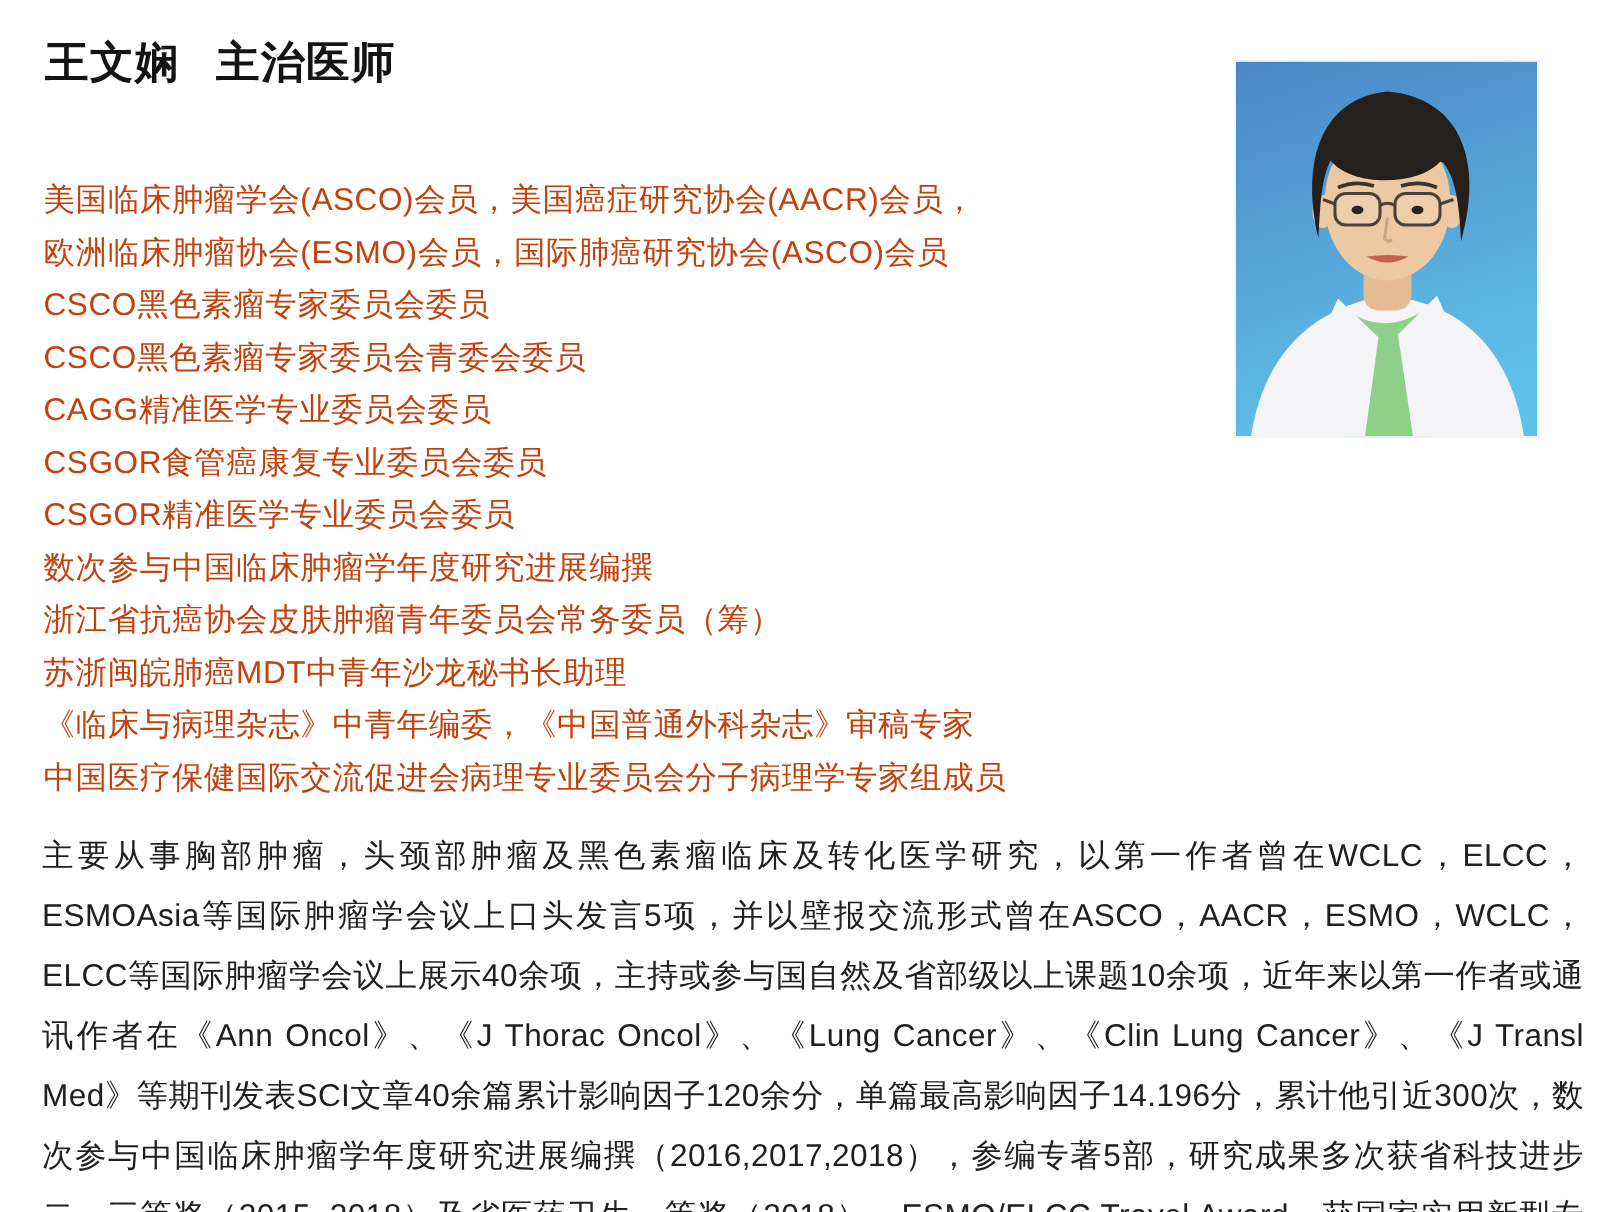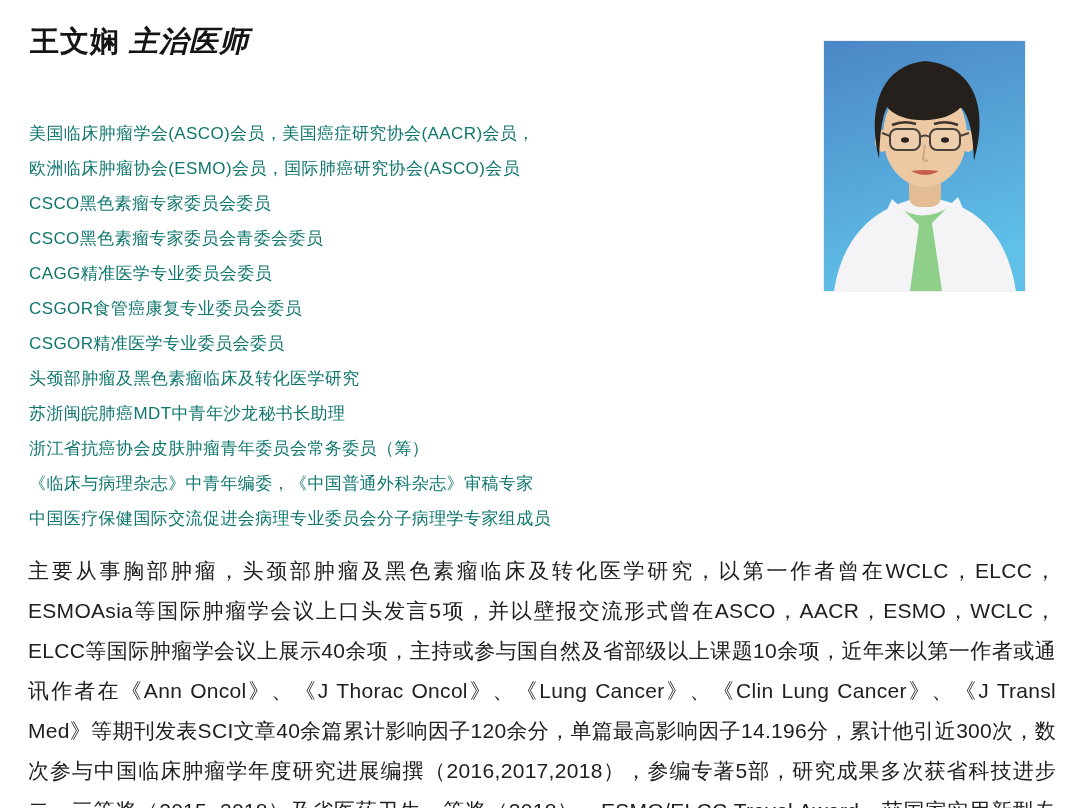--- a/index.html
+++ b/index.html
@@ -10,42 +10,42 @@
     position: relative;
     width: 1080px;
     height: 808px;
     background: #ffffff;
     overflow: hidden;
     color: #1c1c1c;
   }
 
   .header { position: absolute; left: 30px; top: 22px; }
   .name-row { font-size: 29px; font-weight: 700; letter-spacing: 1px; color: #141414; }
-  .name-row .doctor-title { margin-left: 9px; font-style: italic; }
+  .name-row .doctor-title { margin-left: 24px; }
   .affiliation {
     margin-top: 13px;
     font-size: 25px;
     font-weight: 700;
     letter-spacing: 0.5px;
     color: #141414;
     white-space: nowrap;
   }
 
   .credentials {
     position: absolute;
     left: 29px;
     top: 116px;
     width: 770px;
     list-style: none;
   }
   .credentials li {
-    font-size: 17px;
+    font-size: 21px;
     line-height: 35px;
     letter-spacing: 0.4px;
-    color: #0f766e;
+    color: #c2410c;
     white-space: nowrap;
   }
 
   .bio {
     position: absolute;
     left: 28px;
     top: 551px;
     width: 1028px;
     font-size: 21px;
     line-height: 40px;
@@ -77,23 +77,23 @@
   </div>
 
   <ul class="credentials">
     <li>美国临床肿瘤学会(ASCO)会员，美国癌症研究协会(AACR)会员，</li>
     <li>欧洲临床肿瘤协会(ESMO)会员，国际肺癌研究协会(ASCO)会员</li>
     <li>CSCO黑色素瘤专家委员会委员</li>
     <li>CSCO黑色素瘤专家委员会青委会委员</li>
     <li>CAGG精准医学专业委员会委员</li>
     <li>CSGOR食管癌康复专业委员会委员</li>
     <li>CSGOR精准医学专业委员会委员</li>
-    <li>头颈部肿瘤及黑色素瘤临床及转化医学研究</li>
+    <li>数次参与中国临床肿瘤学年度研究进展编撰</li>
+    <li>浙江省抗癌协会皮肤肿瘤青年委员会常务委员（筹）</li>
     <li>苏浙闽皖肺癌MDT中青年沙龙秘书长助理</li>
-    <li>浙江省抗癌协会皮肤肿瘤青年委员会常务委员（筹）</li>
     <li>《临床与病理杂志》中青年编委，《中国普通外科杂志》审稿专家</li>
     <li>中国医疗保健国际交流促进会病理专业委员会分子病理学专家组成员</li>
   </ul>
 
   <p class="bio">主要从事胸部肿瘤，头颈部肿瘤及黑色素瘤临床及转化医学研究，以第一作者曾在WCLC，ELCC，ESMOAsia等国际肿瘤学会议上口头发言5项，并以壁报交流形式曾在ASCO，AACR，ESMO，WCLC，ELCC等国际肿瘤学会议上展示40余项，主持或参与国自然及省部级以上课题10余项，近年来以第一作者或通讯作者在《Ann Oncol》、《J Thorac Oncol》、《Lung Cancer》、《Clin Lung Cancer》、《J Transl Med》等期刊发表SCI文章40余篇累计影响因子120余分，单篇最高影响因子14.196分，累计他引近300次，数次参与中国临床肿瘤学年度研究进展编撰（2016,2017,2018），参编专著5部，研究成果多次获省科技进步二、三等奖（2015, 2018）及省医药卫生一等奖（2018），ESMO/ELCC Travel Award，获国家实用新型专利2项，国家发明专利1项。</p>
 
   <div class="photo">
     <svg viewBox="0 0 201 250" preserveAspectRatio="none">
       <defs>
         <linearGradient id="bgGrad" x1="0" y1="0" x2="0.25" y2="1">

